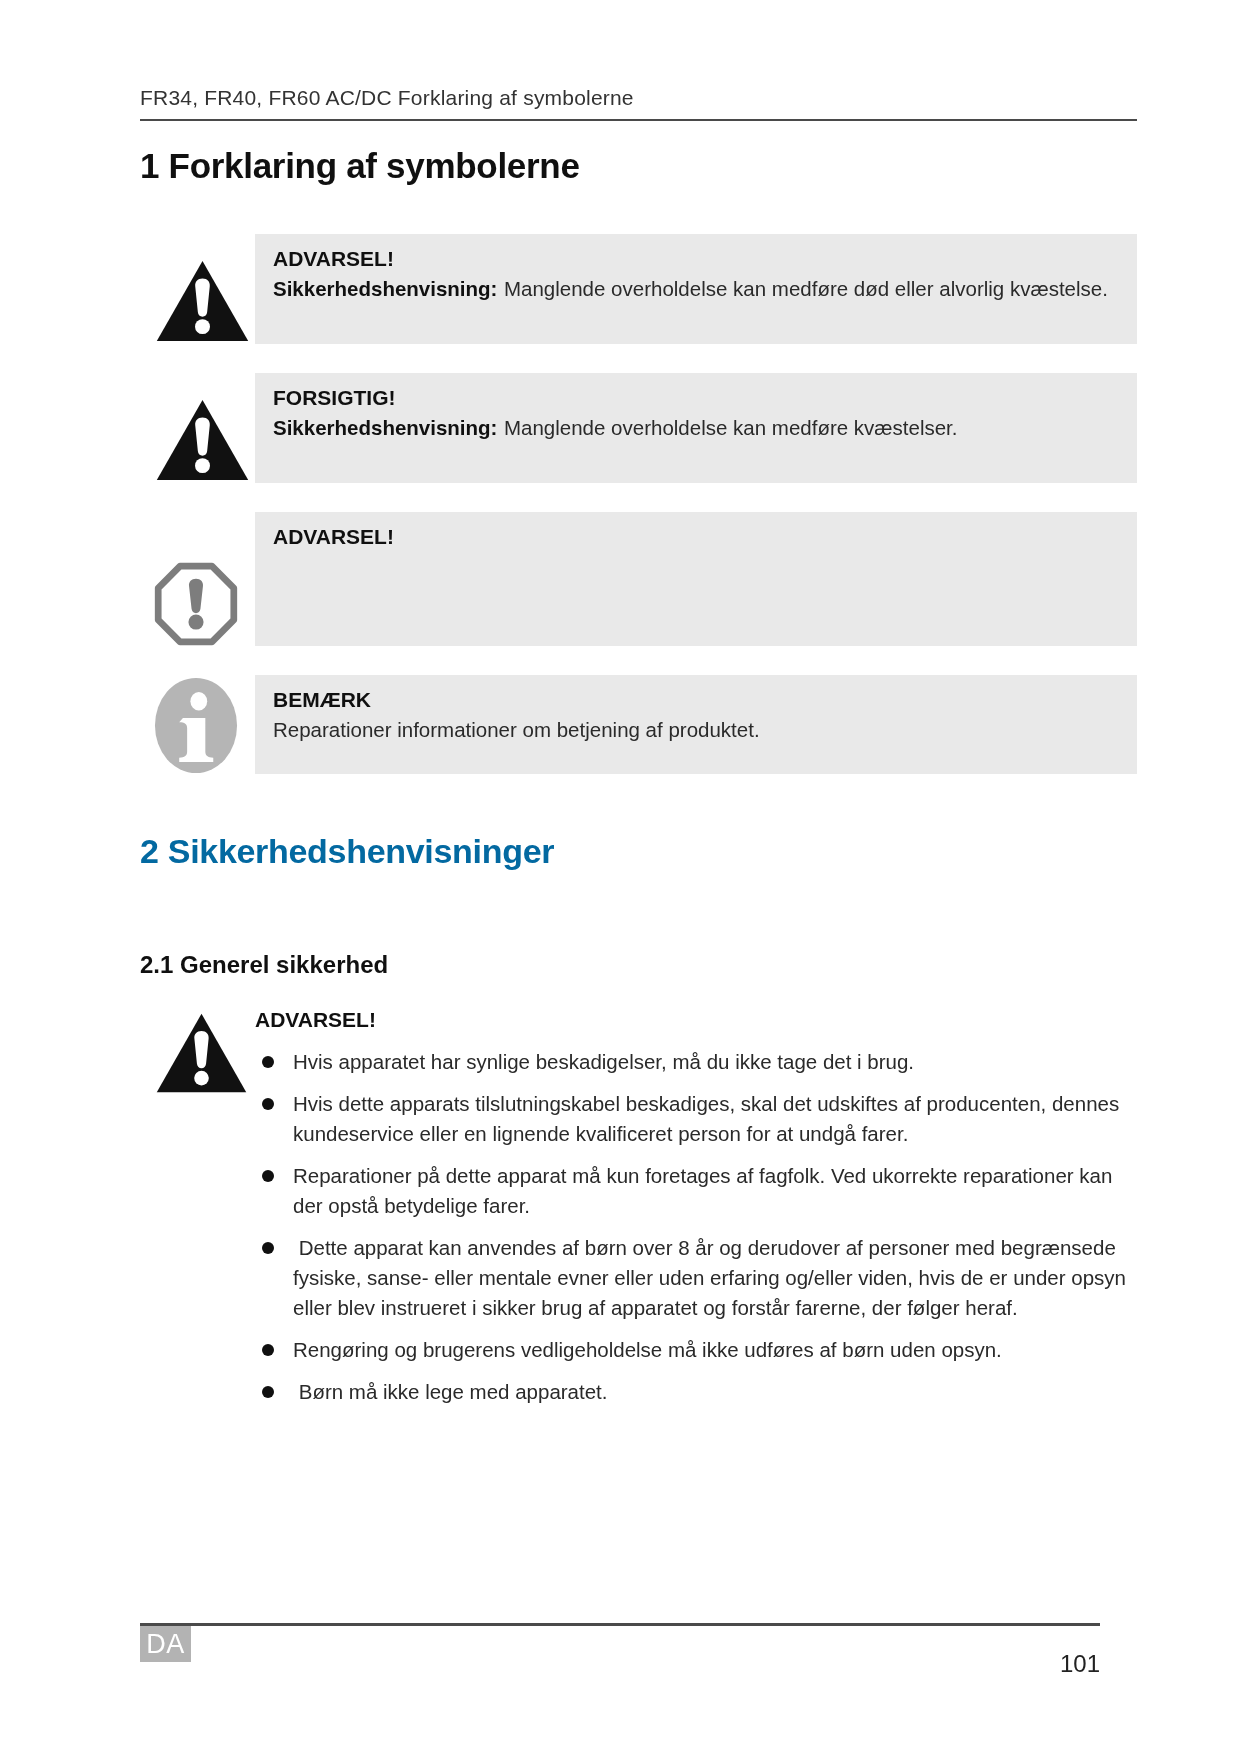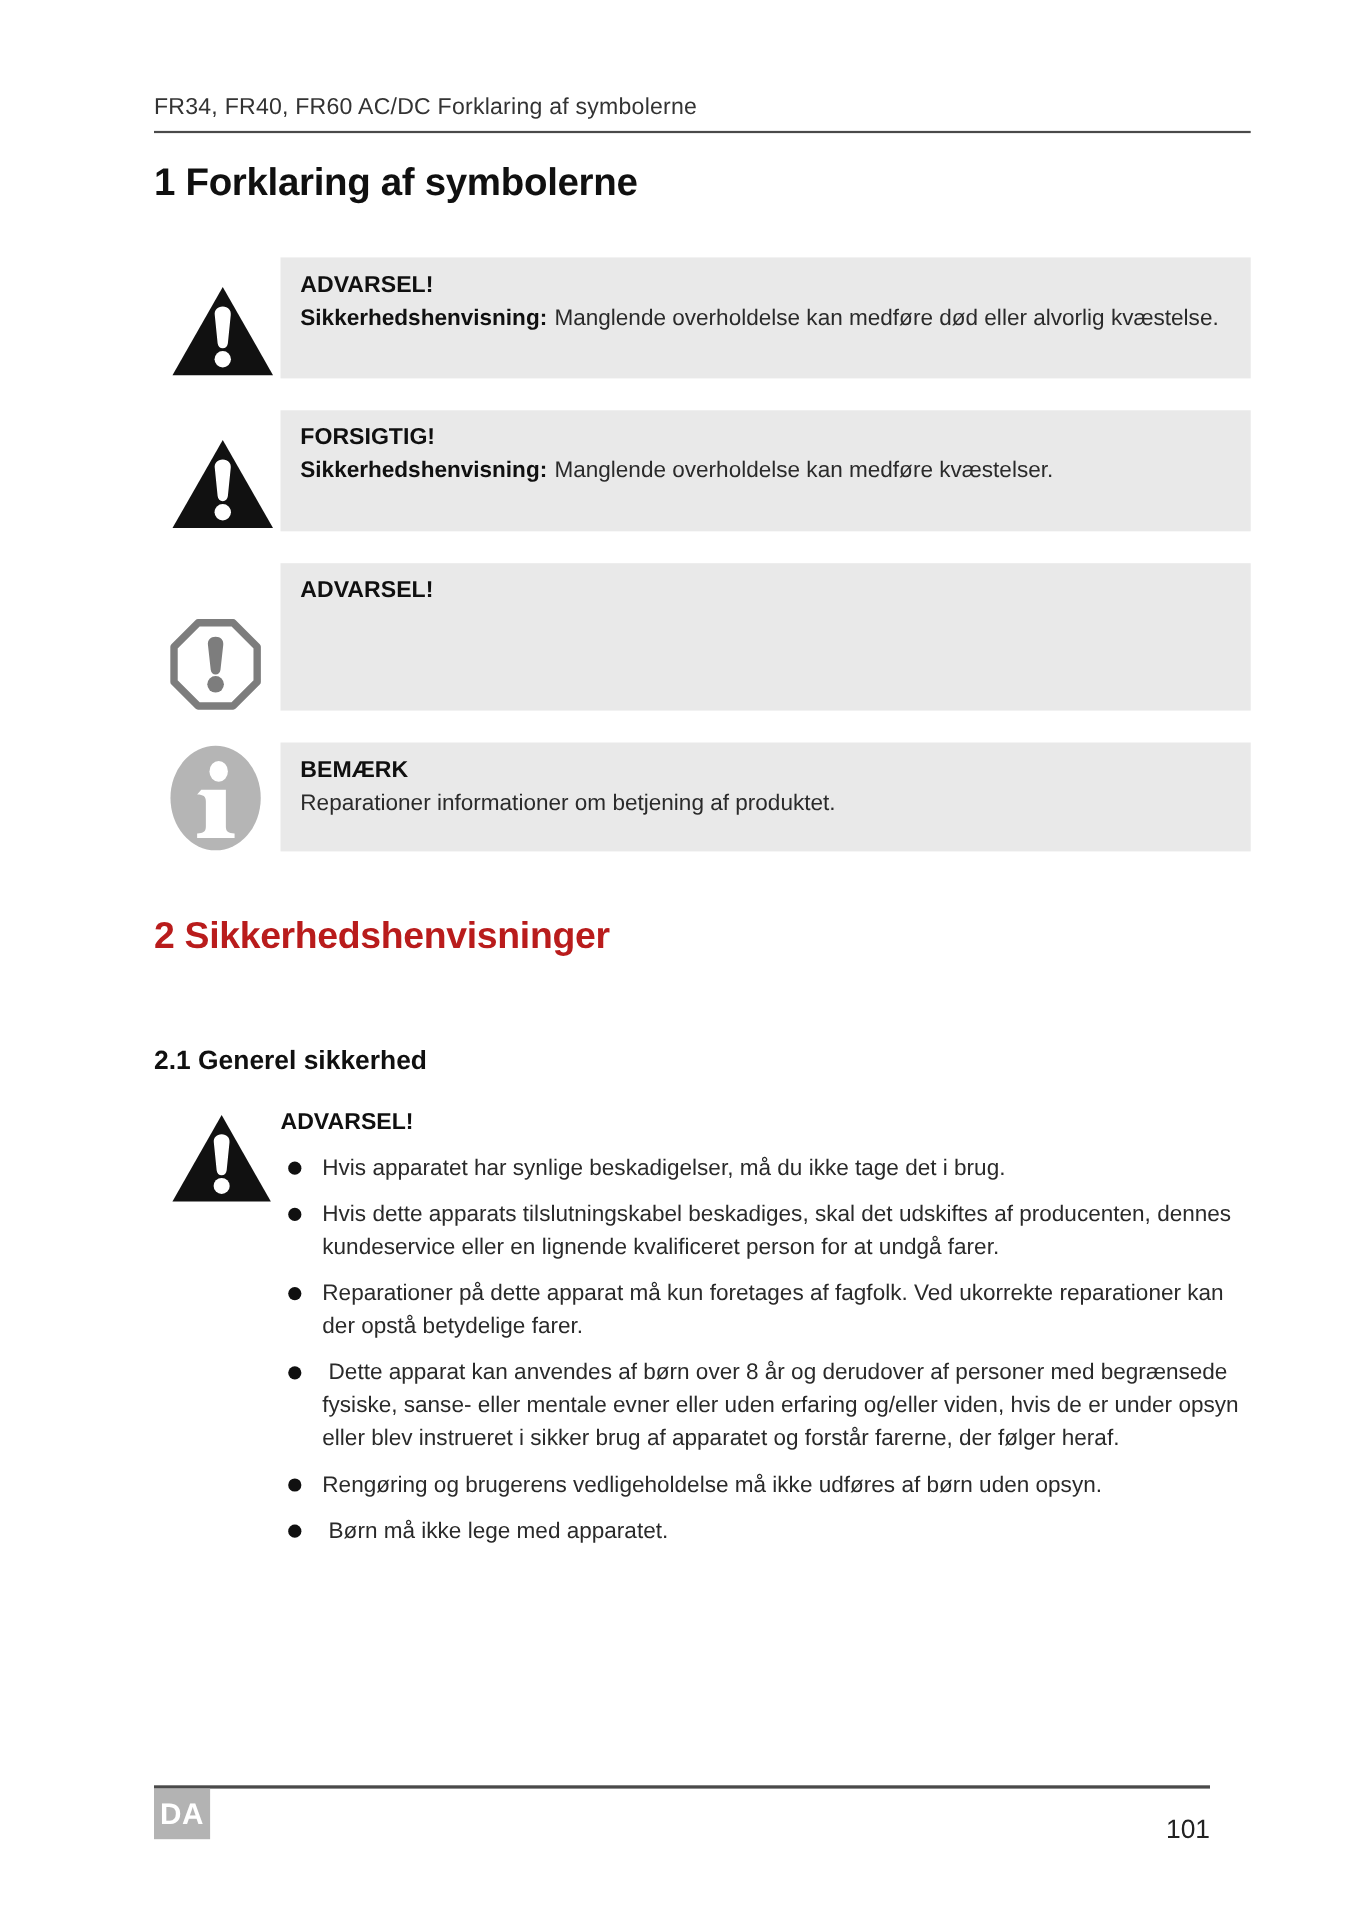--- a/index.html
+++ b/index.html
@@ -21,21 +21,21 @@
     padding-bottom:9px;
     border-bottom:2px solid #4a4a4a;
   }
   
   .h1 {
     font-size:35px; font-weight:bold; color:#101010;
     letter-spacing:-0.3px;
     margin:25px 0 48px 0;
   }
   .h2 {
-    font-size:34px; font-weight:bold; color:#b91c1c;
+    font-size:34px; font-weight:bold; color:#0369a1;
     letter-spacing:-0.3px;
     margin:58px 0 0 0;
   }
   .h3 {
     font-size:24px; font-weight:bold; color:#101010;
     margin:80px 0 0 0;
   }
   
   .notes { display:flex; flex-direction:column; gap:29px; }
   .note { display:flex; align-items:stretch; }
@@ -87,24 +87,24 @@
     position:absolute; left:7px; top:9px;
     width:12px; height:12px;
     border-radius:50%;
     background:#101010;
   }
   
   .footer { position:absolute; left:140px; right:141px; top:1623px; }
   .footer-rule { border-top:3px solid #4a4a4a; height:0; }
   .da-badge {
     position:absolute; left:0; top:3px;
-    width:51px; height:46px;
+    width:51px; height:36px;
     background:#b3b3b3;
     color:#ffffff;
-    font-weight:bold; font-size:27px;
+    font-weight:normal; font-size:27px;
     display:flex; align-items:center; justify-content:center;
     letter-spacing:0.5px;
   }
   .page-number {
     position:absolute; right:0; top:27px;
     font-size:24px; color:#222222;
   }
   svg { display:block; }
 </style>
 </head>

